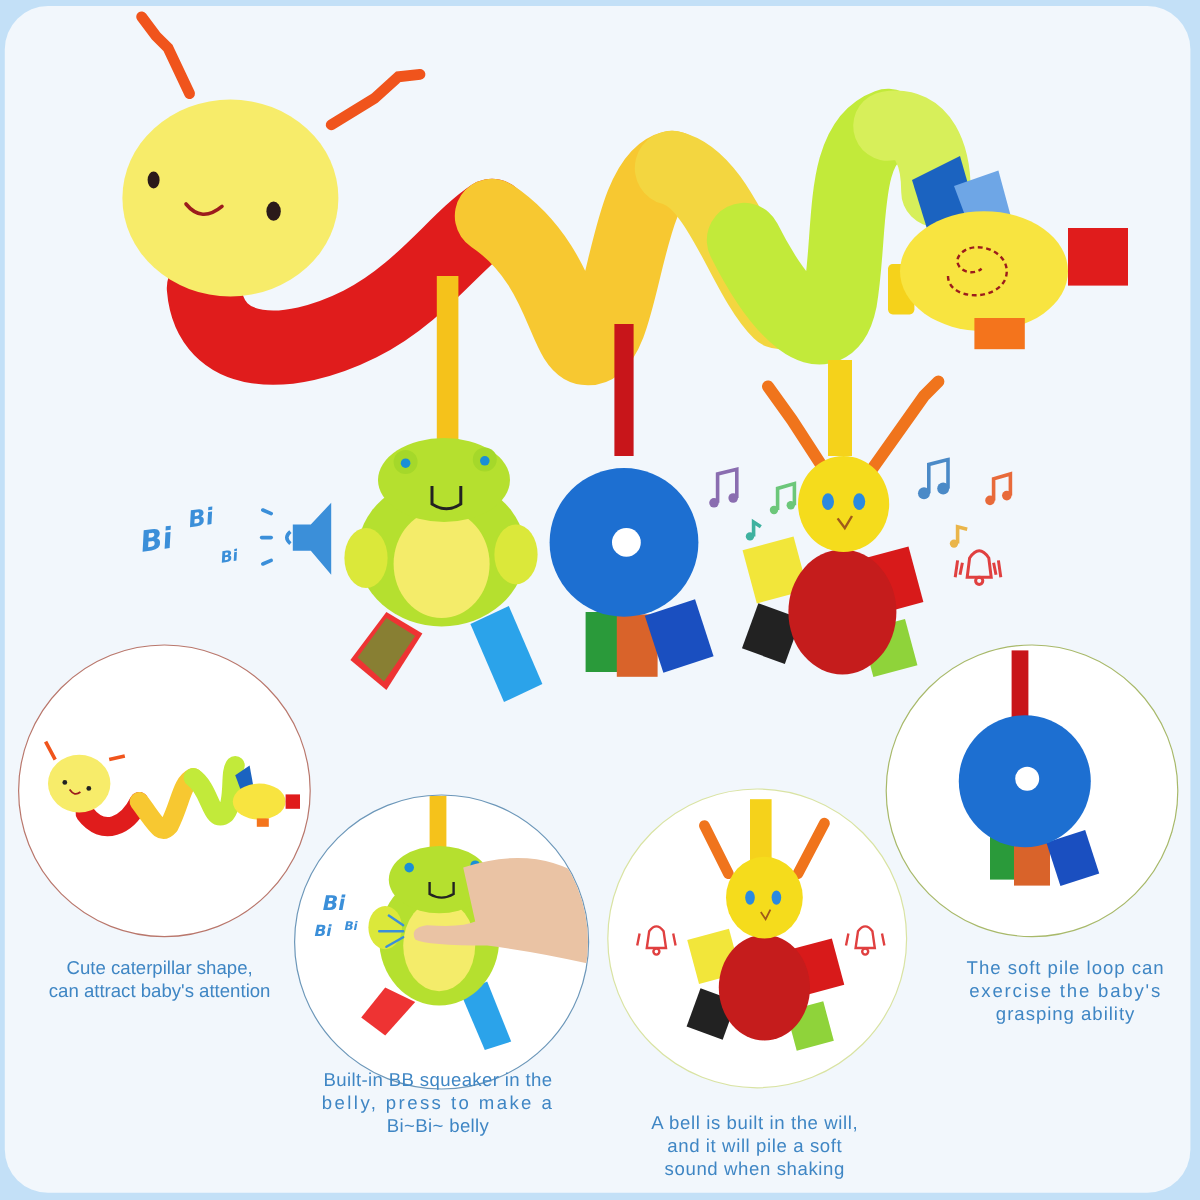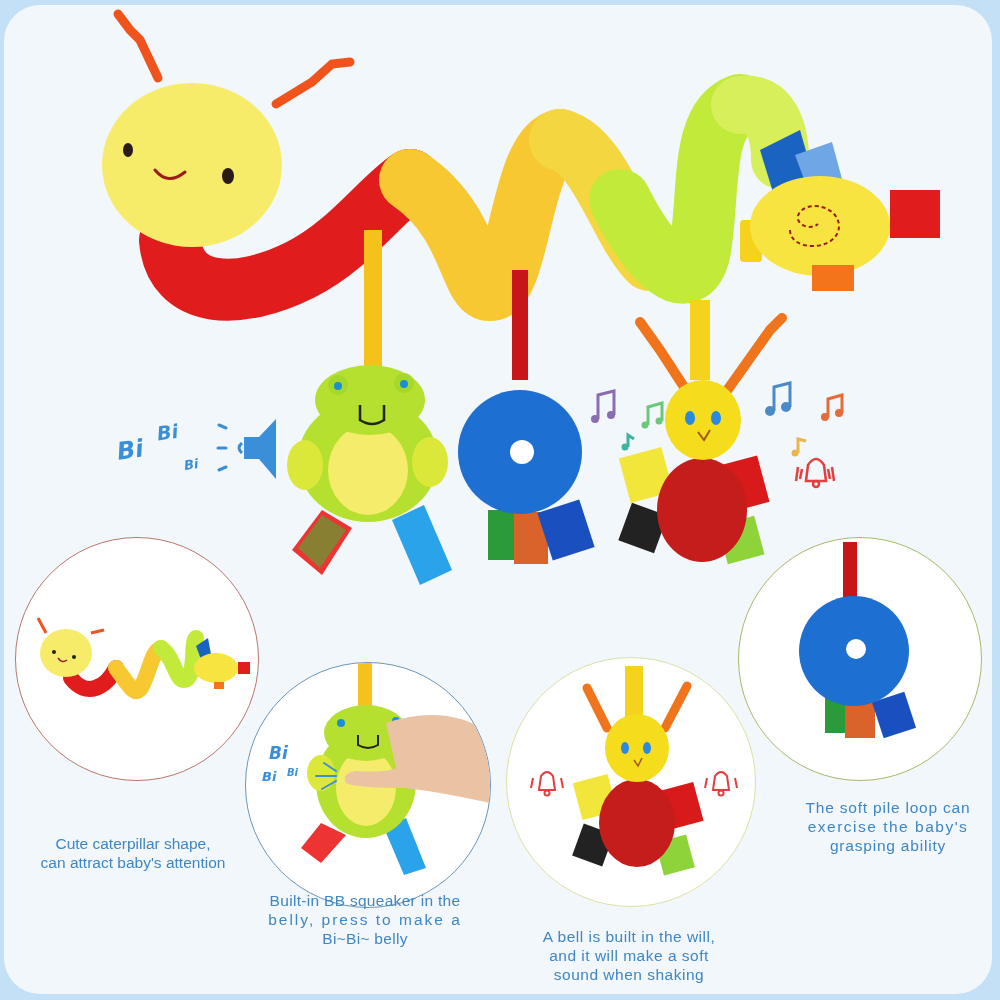--- a/index.html
+++ b/index.html
@@ -131,21 +131,21 @@
       <polygon points="180,108 192,100 196,122 186,124" fill="#1b63c0"></polygon>
       <ellipse cx="200" cy="130" rx="22" ry="15" fill="#f8e440"></ellipse>
       <rect x="222" y="124" width="12" height="12" fill="#e01c1c"></rect>
       <rect x="198" y="144" width="10" height="7" fill="#f4741c"></rect>
       <ellipse cx="50" cy="115" rx="26" ry="24" fill="#f7ec6a"></ellipse>
       <circle cx="38" cy="114" r="2" fill="#222"></circle>
         <circle cx="58" cy="119" r="2" fill="#222"></circle>
       <path d="M42 120 Q46 126 51 122" stroke="#9c1c1c" stroke-width="1.5" fill="none"></path>
     </svg>
   </div>
-  <div class="caption" style="left:0px;top:829px;width:258px">
+  <div class="caption" style="left:0px;top:793px;width:258px">
     <span>Cute caterpillar shape,</span>
     <span>can attract baby's attention</span>
   </div>
 
   <div class="circle" style="left:241px;top:657px;width:244px;height:244px;border:1.5px solid #6c97b9">
     <svg width="244" height="244" viewBox="0 0 244 244">
       <rect x="112" y="0" width="14" height="50" fill="#f5c21b"></rect>
       <polygon points="55,185 75,160 100,172 75,200" fill="#e33"></polygon>
       <polygon points="138,165 160,155 180,205 158,212" fill="#2ba3ea"></polygon>
       <ellipse cx="120" cy="120" rx="50" ry="55" fill="#b5e02f"></ellipse>
@@ -189,21 +189,21 @@
       </g>
       <g stroke="#e04040" stroke-width="2" fill="none">
         <path d="M206 132 L208 118 Q214 110 220 118 L222 132 Z"></path>
           <circle cx="214" cy="135" r="2.5"></circle>
         <path d="M200 120 L198 130 M228 120 L230 130"></path>
       </g>
     </svg>
   </div>
   <div class="caption" style="left:500px;top:922px;width:250px;letter-spacing:0.5px">
     <span>A bell is built in the will,</span>
-    <span>and it will make a soft</span>
+    <span>and it will pile a soft</span>
     <span>sound when shaking</span>
   </div>
 
   <div class="circle" style="left:734px;top:532px;width:242px;height:242px;border:1.5px solid #a8b96a">
     <svg width="242" height="242" viewBox="0 0 242 242">
       <rect x="104" y="4" width="14" height="56" fill="#c8151a"></rect>
       <rect x="86" y="155" width="22" height="40" fill="#2a9a3a"></rect>
       <rect x="106" y="158" width="30" height="42" fill="#d9632a"></rect>
       <rect x="138" y="158" width="34" height="38" fill="#1a4fc0" transform="rotate(-18 155 177)"></rect>
       <circle cx="115" cy="113" r="55" fill="#1d6fd1"></circle>

